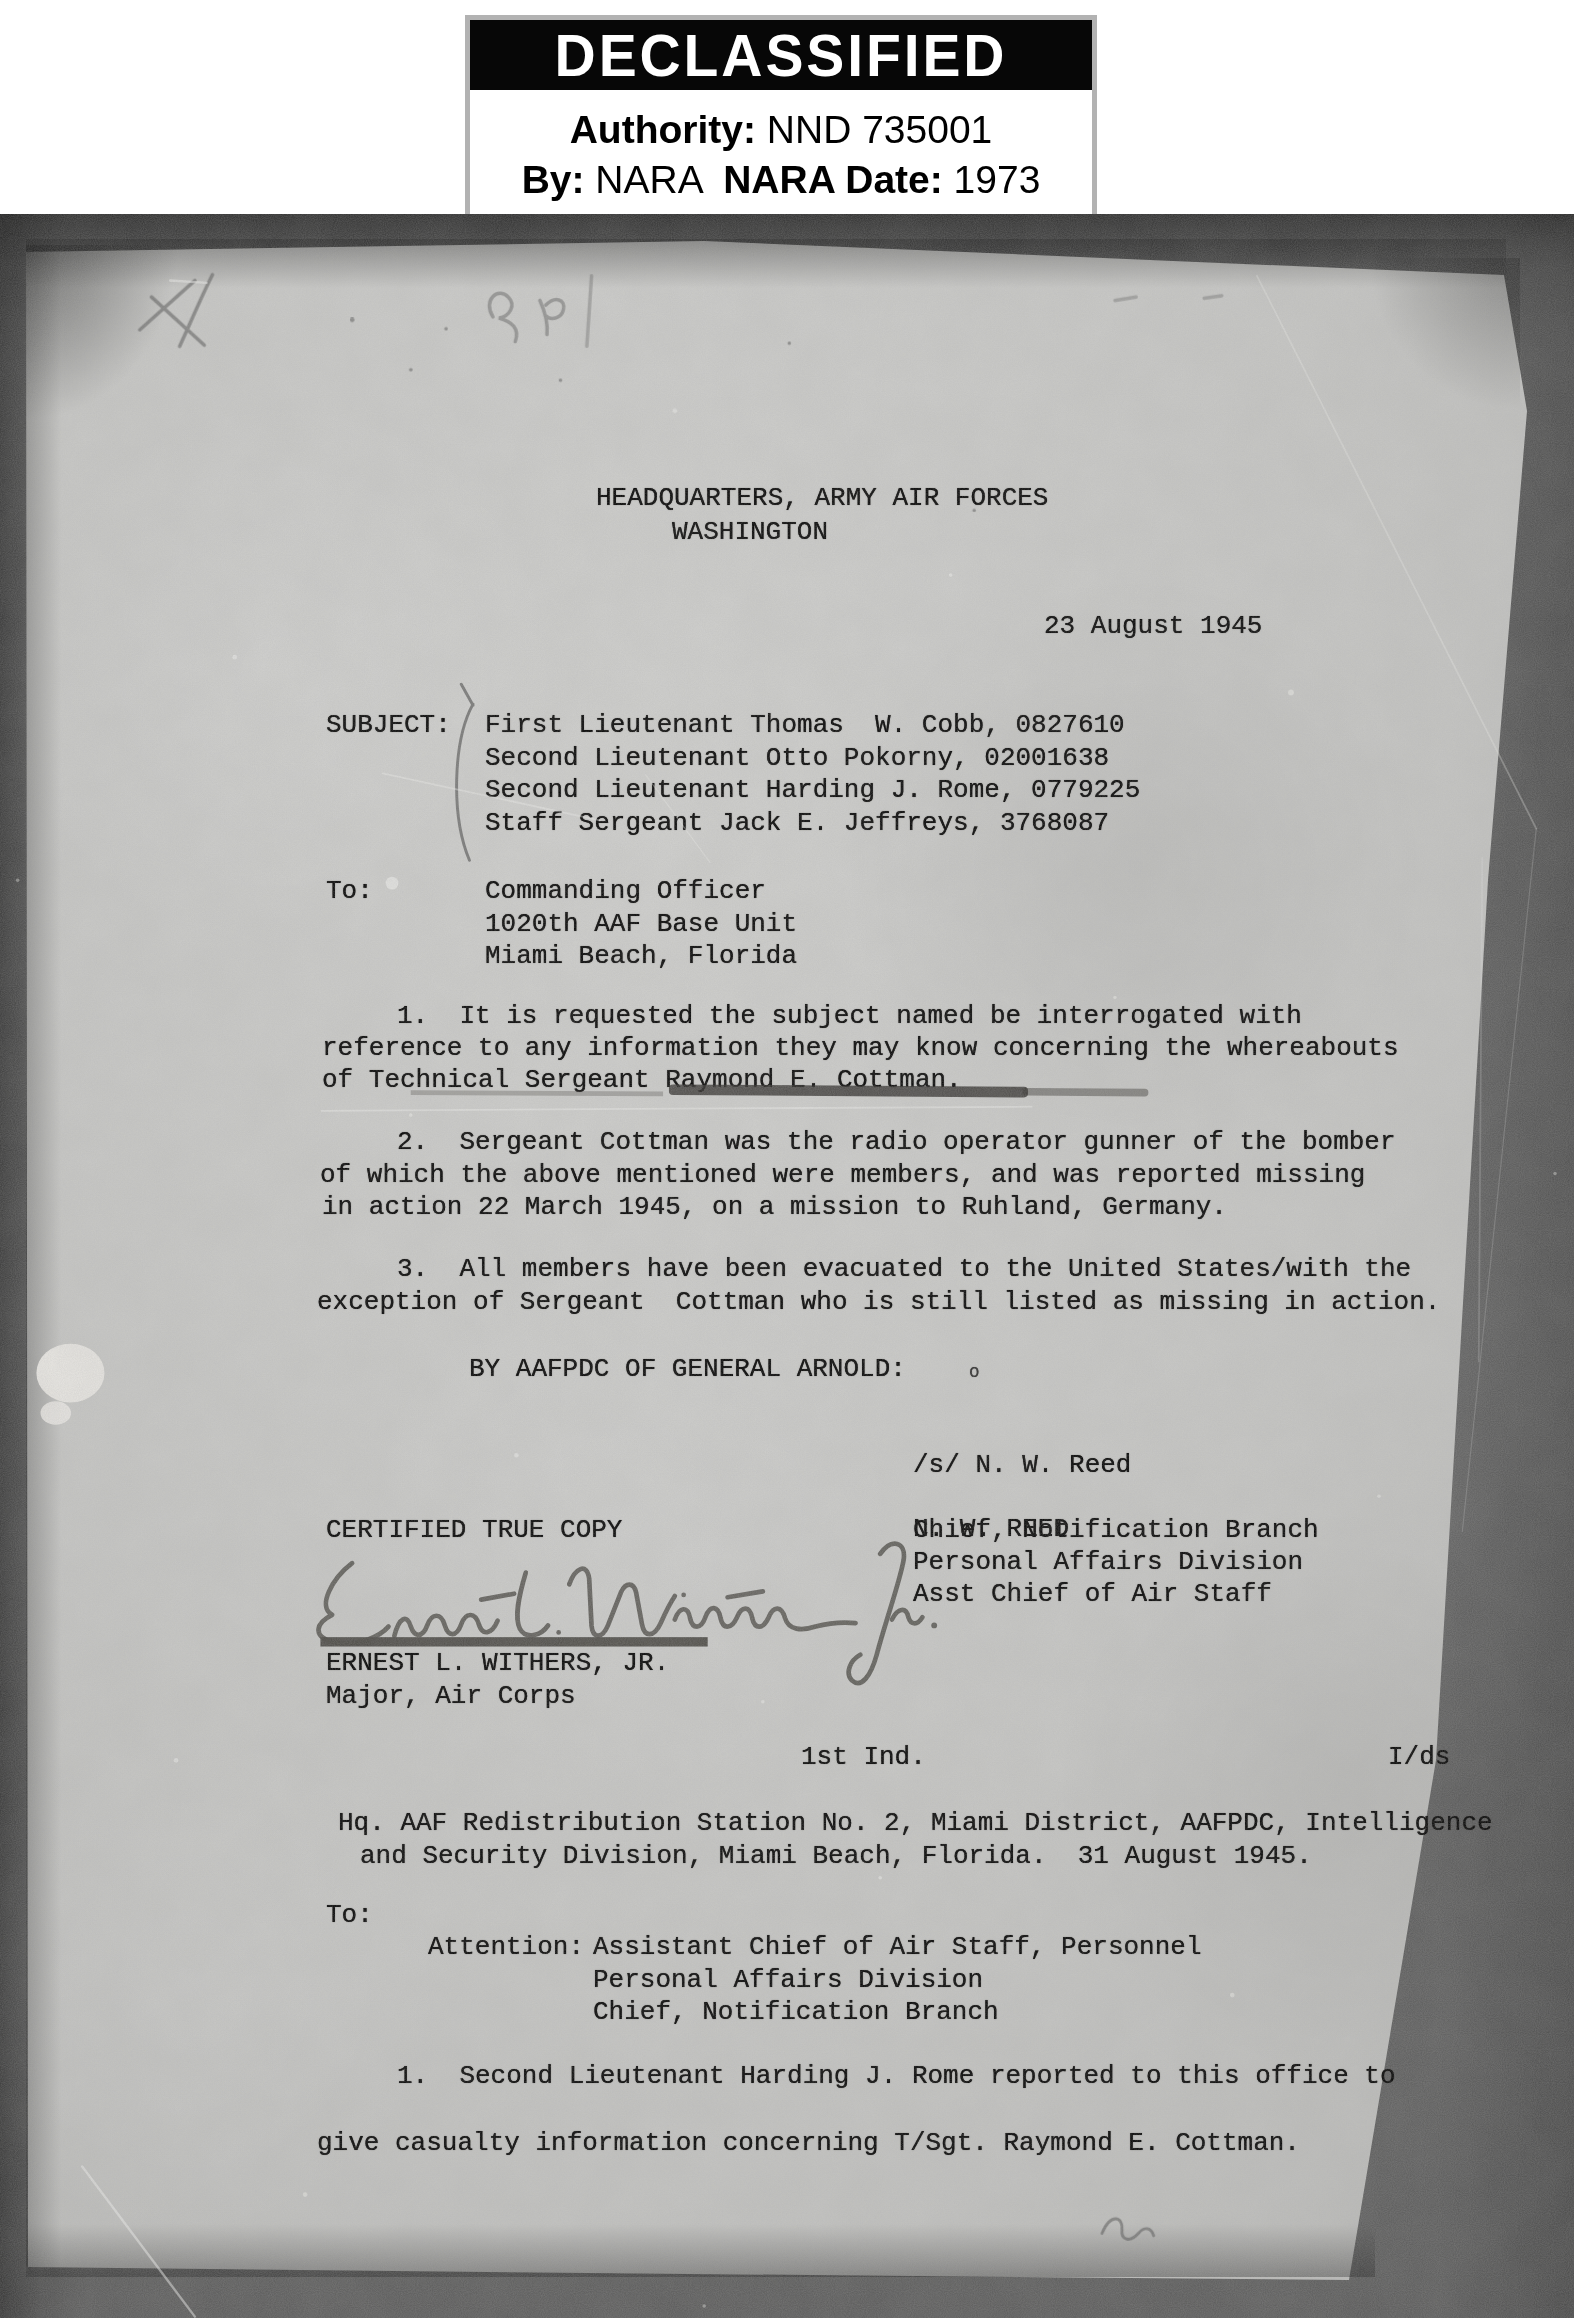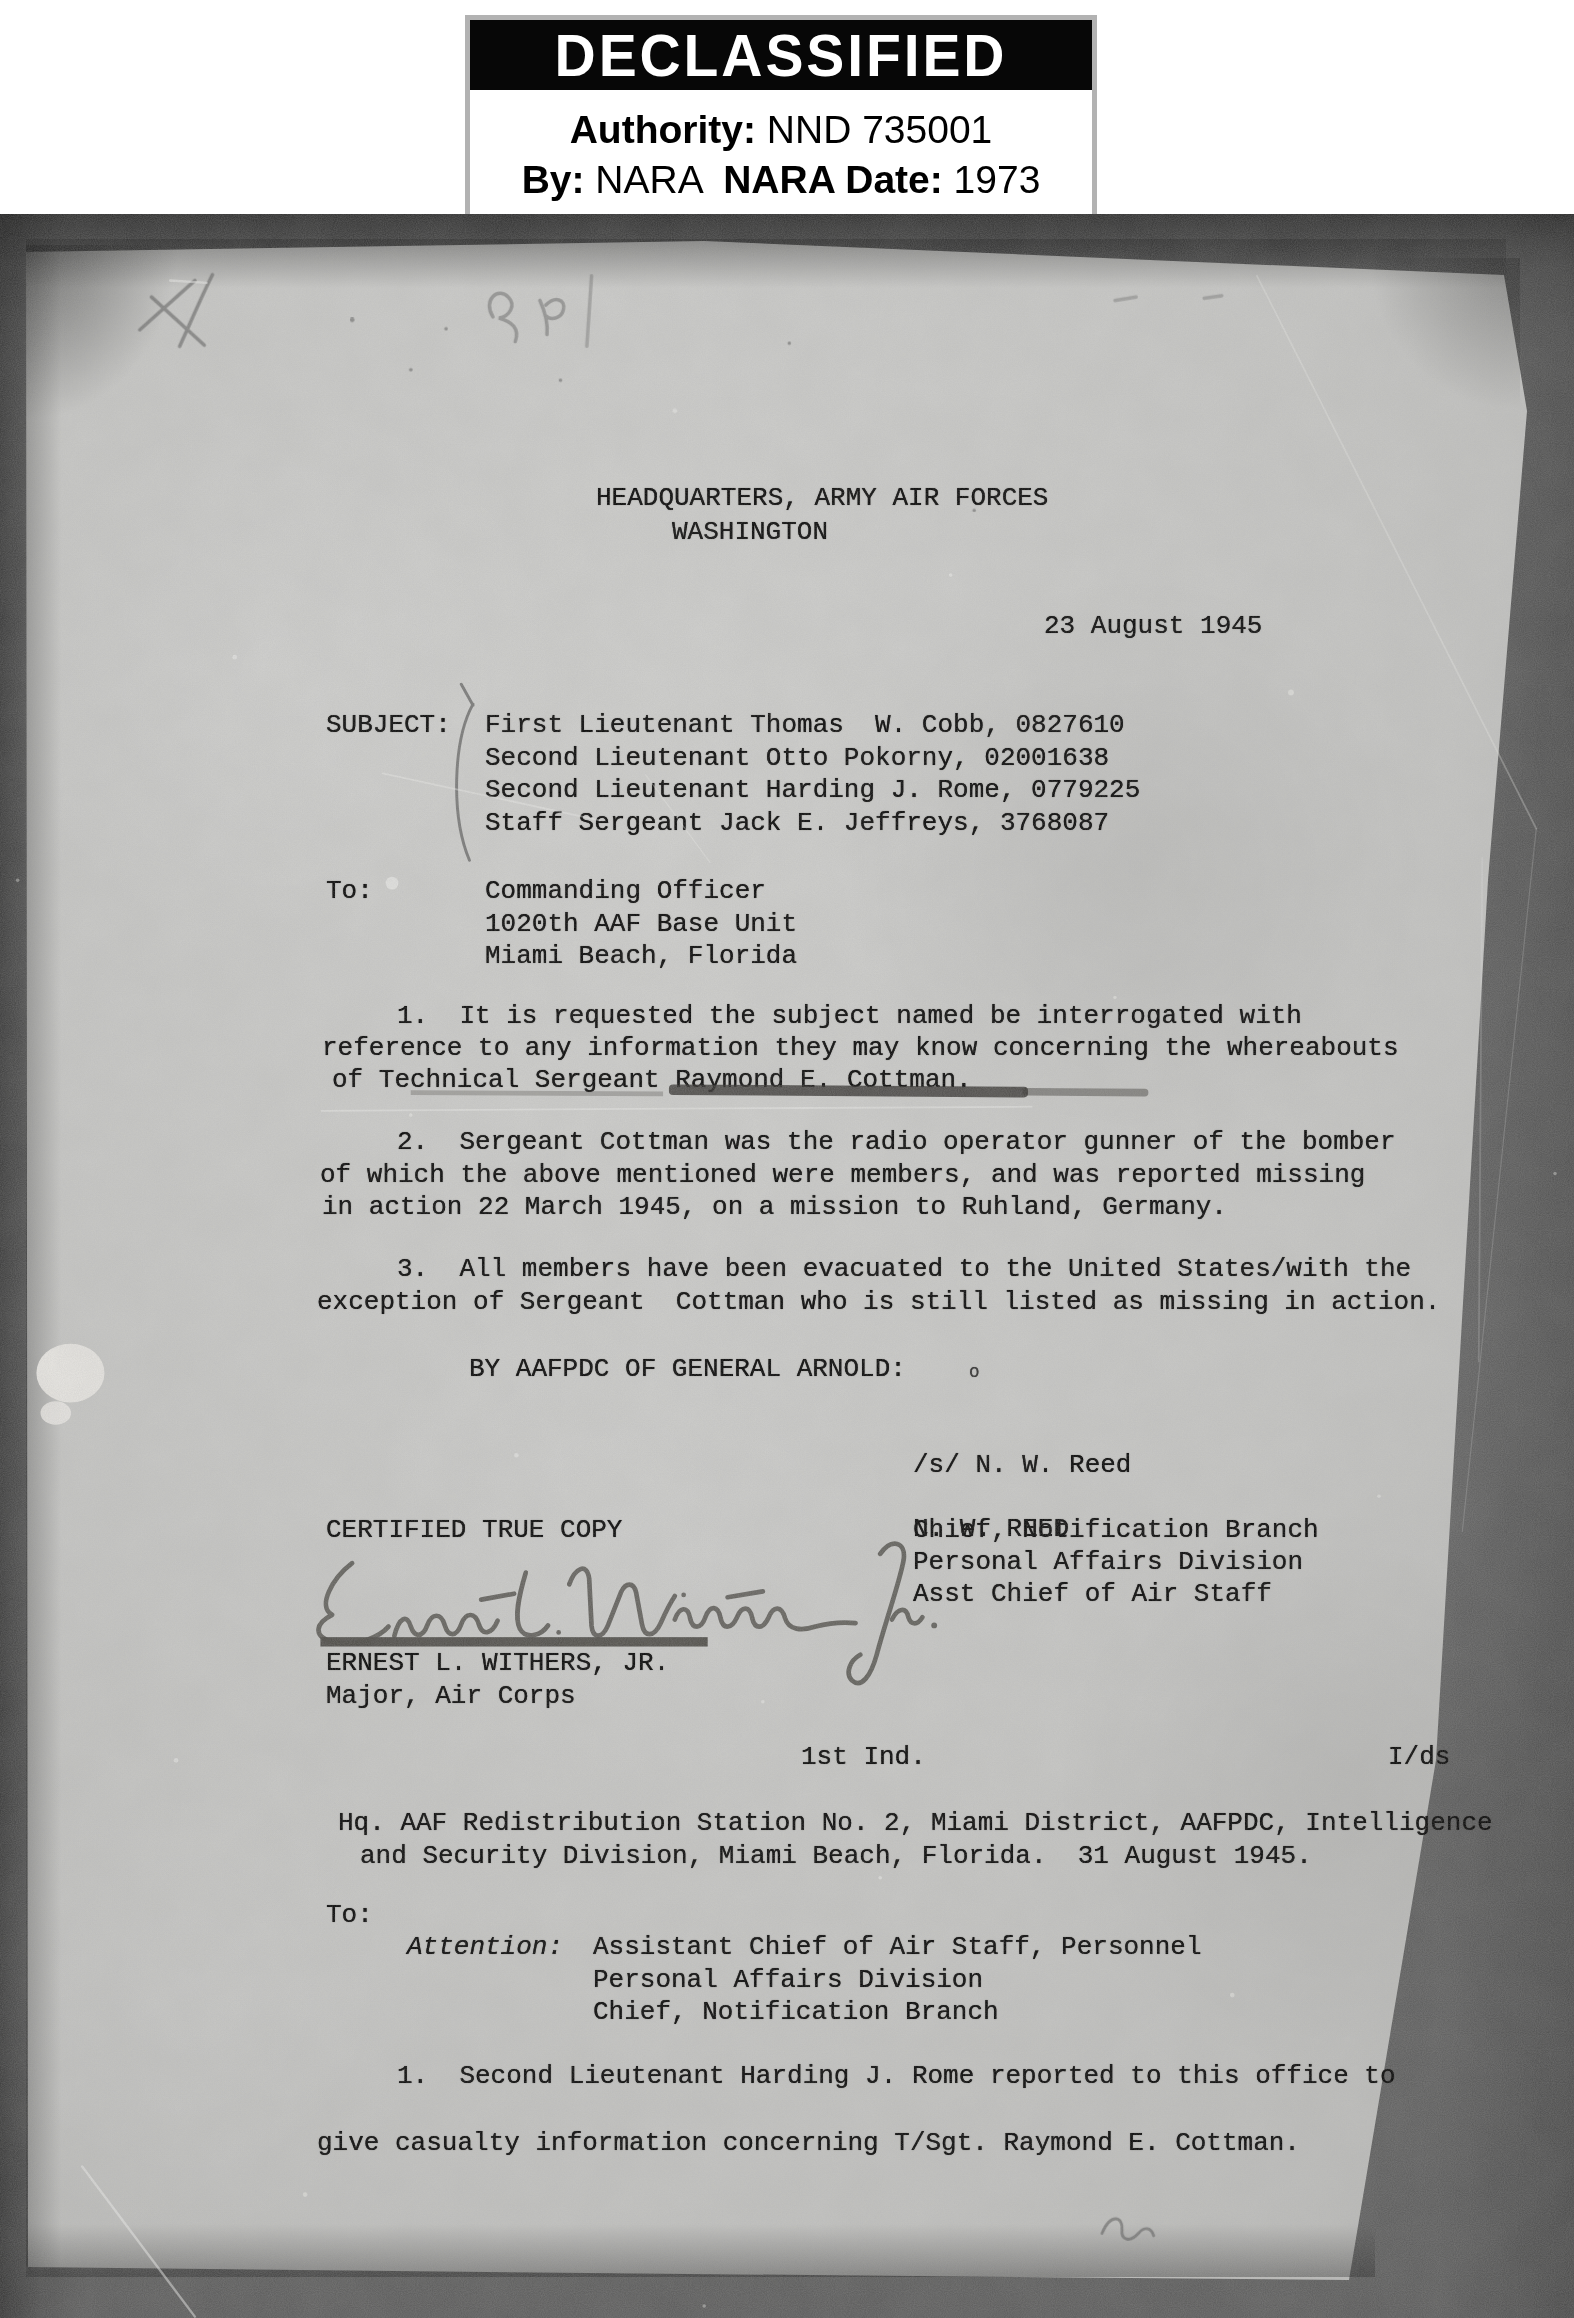--- a/index.html
+++ b/index.html
@@ -85,21 +85,21 @@
   <div class="tw" style="left:485px;top:774px;">Second Lieutenant Harding J. Rome, 0779225</div>
   <div class="tw" style="left:485px;top:807px;">Staff Sergeant Jack E. Jeffreys, 3768087</div>
 
   <div class="tw" style="left:326px;top:875px;">To:</div>
   <div class="tw" style="left:485px;top:875px;">Commanding Officer</div>
   <div class="tw" style="left:485px;top:908px;">1020th AAF Base Unit</div>
   <div class="tw" style="left:485px;top:940px;">Miami Beach, Florida</div>
 
   <div class="tw" style="left:397px;top:1000px;">1.  It is requested the subject named be interrogated with</div>
   <div class="tw" style="left:322px;top:1032px;">reference to any information they may know concerning the whereabouts</div>
-  <div class="tw" style="left:332px;top:1064px;">of Technical Sergeant Raymond E. Cottman.</div>
+  <div class="tw" style="left:322px;top:1064px;">of Technical Sergeant Raymond E. Cottman.</div>
 
   <div class="tw" style="left:397px;top:1126px;">2.  Sergeant Cottman was the radio operator gunner of the bomber</div>
   <div class="tw" style="left:320px;top:1159px;">of which the above mentioned were members, and was reported missing</div>
   <div class="tw" style="left:322px;top:1191px;">in action 22 March 1945, on a mission to Ruhland, Germany.</div>
 
   <div class="tw" style="left:397px;top:1253px;">3.  All members have been evacuated to the United States/with the</div>
   <div class="tw" style="left:317px;top:1286px;">exception of Sergeant  Cottman who is still listed as missing in action.</div>
 
   <div class="tw" style="left:469px;top:1353px;">BY AAFPDC OF GENERAL ARNOLD:</div>
   <div class="tw faded" style="left:969px;top:1356px;font-size:17.6px;">o</div>
@@ -114,21 +114,21 @@
   <div class="tw" style="left:326px;top:1647px;">ERNEST L. WITHERS, JR.</div>
   <div class="tw" style="left:326px;top:1680px;">Major, Air Corps</div>
 
   <div class="tw" style="left:801px;top:1741px;">1st Ind.</div>
   <div class="tw" style="left:1388px;top:1741px;">I/ds</div>
 
   <div class="tw" style="left:338px;top:1807px;">Hq. AAF Redistribution Station No. 2, Miami District, AAFPDC, Intelligence</div>
   <div class="tw" style="left:360px;top:1840px;">and Security Division, Miami Beach, Florida.  31 August 1945.</div>
 
   <div class="tw" style="left:326px;top:1899px;">To:</div>
-  <div class="tw" style="left:407px;top:1931px;font-style:italic;">Attention:</div>
+  <div class="tw" style="left:428px;top:1931px;">Attention:</div>
   <div class="tw" style="left:593px;top:1931px;">Assistant Chief of Air Staff, Personnel</div>
   <div class="tw" style="left:593px;top:1964px;">Personal Affairs Division</div>
   <div class="tw" style="left:593px;top:1996px;">Chief, Notification Branch</div>
 
   <div class="tw" style="left:397px;top:2060px;">1.  Second Lieutenant Harding J. Rome reported to this office to</div>
   <div class="tw" style="left:317px;top:2093px;margin-top:34px;">give casualty information concerning T/Sgt. Raymond E. Cottman.</div>
 
   <svg class="art" width="1575" height="2319" viewBox="0 0 2684 3952">
     <g stroke="#4f4f4f" stroke-width="6" fill="none" stroke-linecap="round" opacity="0.55">
       <path d="M238 562 L332 478 M258 506 L348 588"></path>

